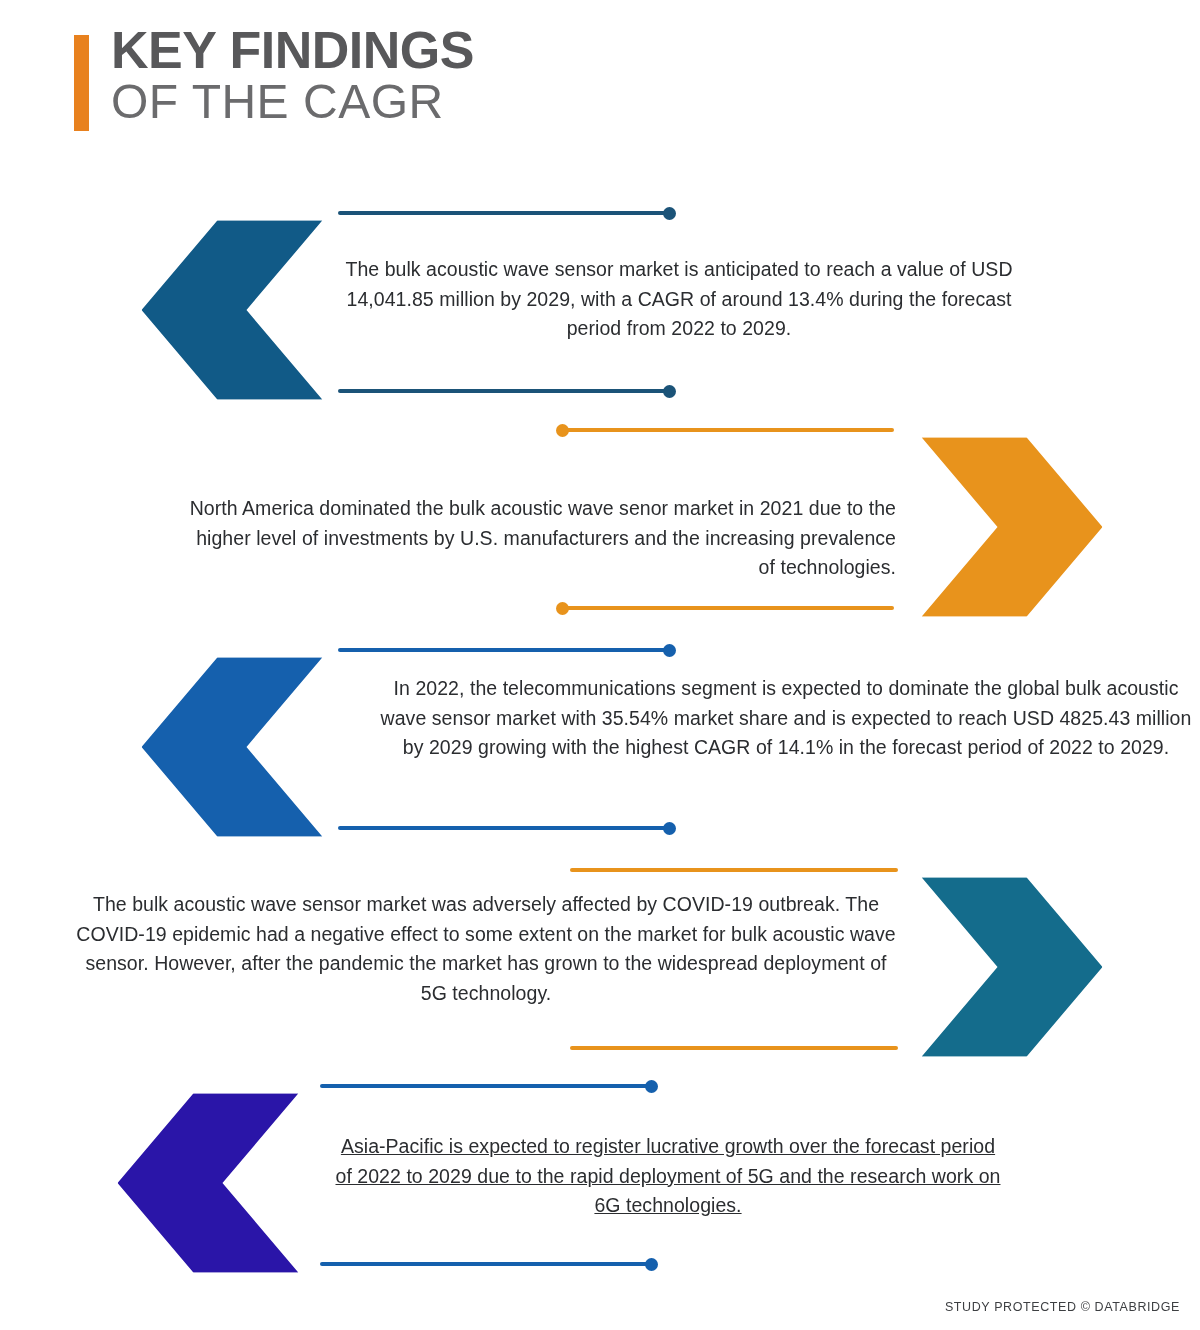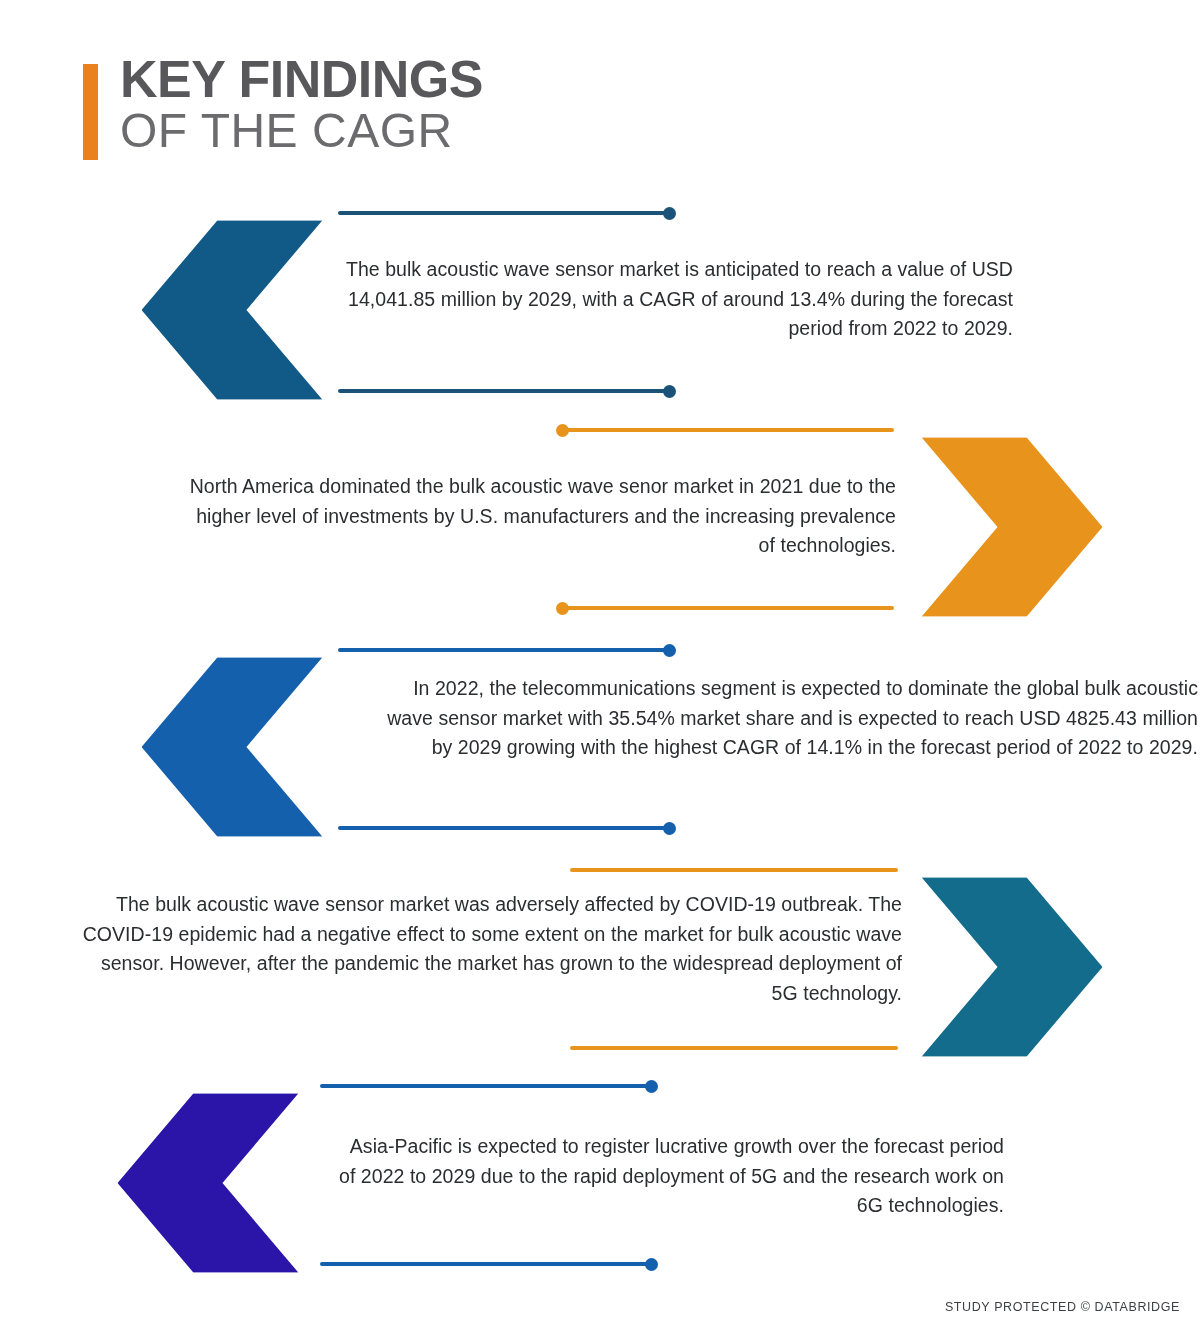--- a/index.html
+++ b/index.html
@@ -12,25 +12,24 @@
     height: 1330px;
     position: relative;
     overflow: hidden;
     font-family: "Liberation Sans", sans-serif;
     color: #2e3133;
   }
 
   
   .header {
     position: absolute;
-    left: 17px;
+    left: 8px;
     top: 0;
     width: 1056px;
     height: 175px;
-    margin-top: 29px;
   }
   .header-bar {
     position: absolute;
     left: 66px;
     top: 35px;
     width: 15px;
     height: 96px;
     background: #e8811e;
   }
   .header-titles {
@@ -112,21 +111,21 @@
 
   
   .para {
     position: absolute;
     font-size: 19.5px;
     line-height: 1.52;
     color: #2b2d30;
     letter-spacing: 0.05px;
   }
   .para.right { text-align: right; }
-  .para.left  { text-align: right; }
+  .para.left  { text-align: center; }
 
   
   .footer {
     position: absolute;
     right: 20px;
     top: 1300px;
     font-size: 12.5px;
     letter-spacing: 0.6px;
     color: #3d3f42;
     white-space: nowrap;
@@ -161,21 +160,21 @@
       <div class="chev right" style="left: 896px; top: 0px;">
         <div class="outer"></div>
         <div class="inner" style="background: rgb(232, 147, 28);"></div>
       </div>
       <div class="line" style="left: 562px; top: 16px; width: 332px; background: rgb(232, 147, 28);">
         <div class="dot l" style="background: rgb(232, 147, 28);"></div>
       </div>
       <div class="line" style="left: 562px; top: 194px; width: 332px; background: rgb(232, 147, 28);">
         <div class="dot l" style="background: rgb(232, 147, 28);"></div>
       </div>
-      <div class="para right" style="left: 178px; top: 60px; width: 718px;">North America dominated the bulk acoustic wave senor market in 2021 due to the higher level of investments by U.S. manufacturers and the increasing prevalence of technologies.</div>
+      <div class="para right" style="left: 178px; top: 82px; width: 718px;">North America dominated the bulk acoustic wave senor market in 2021 due to the higher level of investments by U.S. manufacturers and the increasing prevalence of technologies.</div>
     </div>
     <div class="row" style="top: 632px;">
       <div class="chev left" style="left: 116px; top: 0px;">
         <div class="outer"></div>
         <div class="inner" style="background: rgb(21, 96, 173);"></div>
       </div>
       <div class="line" style="left: 338px; top: 16px; width: 332px; background: rgb(21, 96, 173);">
         <div class="dot r" style="background: rgb(21, 96, 173);"></div>
       </div>
       <div class="line" style="left: 338px; top: 194px; width: 332px; background: rgb(21, 96, 173);">
@@ -183,30 +182,30 @@
       </div>
       <div class="para left" style="left: 338px; top: 42px; width: 824px; margin-left: 36px;">In 2022, the telecommunications segment is expected to dominate the global bulk acoustic wave sensor market with 35.54% market share and is expected to reach USD 4825.43 million by 2029 growing with the highest CAGR of 14.1% in the forecast period of 2022 to 2029.</div>
     </div>
     <div class="row" style="top: 852px;">
       <div class="chev right" style="left: 896px; top: 0px;">
         <div class="outer"></div>
         <div class="inner" style="background: rgb(20, 108, 140);"></div>
       </div>
       <div class="line" style="left: 570px; top: 16px; width: 328px; background: rgb(232, 147, 28);"></div>
       <div class="line" style="left: 570px; top: 194px; width: 328px; background: rgb(232, 147, 28);"></div>
-      <div class="para right" style="left: 70px; top: 38px; width: 832px;">The bulk acoustic wave sensor market was adversely affected by COVID-19 outbreak. The COVID-19 epidemic had a negative effect to some extent on the market for bulk acoustic wave sensor. However, after the pandemic the market has grown to the widespread deployment of 5G technology.</div>
+      <div class="para right" style="left: 70px; top: 38px; width: 832px; text-align: center;">The bulk acoustic wave sensor market was adversely affected by COVID-19 outbreak. The COVID-19 epidemic had a negative effect to some extent on the market for bulk acoustic wave sensor. However, after the pandemic the market has grown to the widespread deployment of 5G technology.</div>
     </div>
     <div class="row" style="top: 1068px;">
       <div class="chev left" style="left: 92px; top: 0px;">
         <div class="outer"></div>
         <div class="inner" style="background: rgb(42, 21, 168);"></div>
       </div>
       <div class="line" style="left: 320px; top: 16px; width: 332px; background: rgb(21, 96, 173);">
         <div class="dot r" style="background: rgb(21, 96, 173);"></div>
       </div>
       <div class="line" style="left: 320px; top: 194px; width: 332px; background: rgb(21, 96, 173);">
         <div class="dot r" style="background: rgb(21, 96, 173);"></div>
       </div>
-      <div class="para left" style="left: 332px; top: 64px; width: 672px;">Asia-Pacific is expected to register lucrative growth over the forecast period of 2022 to 2029 due to the rapid deployment of 5G and the research work on 6G technologies.</div>
+      <div class="para left" style="left: 332px; top: 64px; width: 672px; text-decoration: underline;">Asia-Pacific is expected to register lucrative growth over the forecast period of 2022 to 2029 due to the rapid deployment of 5G and the research work on 6G technologies.</div>
     </div>
   </div>
 
 <div class="footer">STUDY PROTECTED © DATABRIDGE</div>
 
 </body></html>

